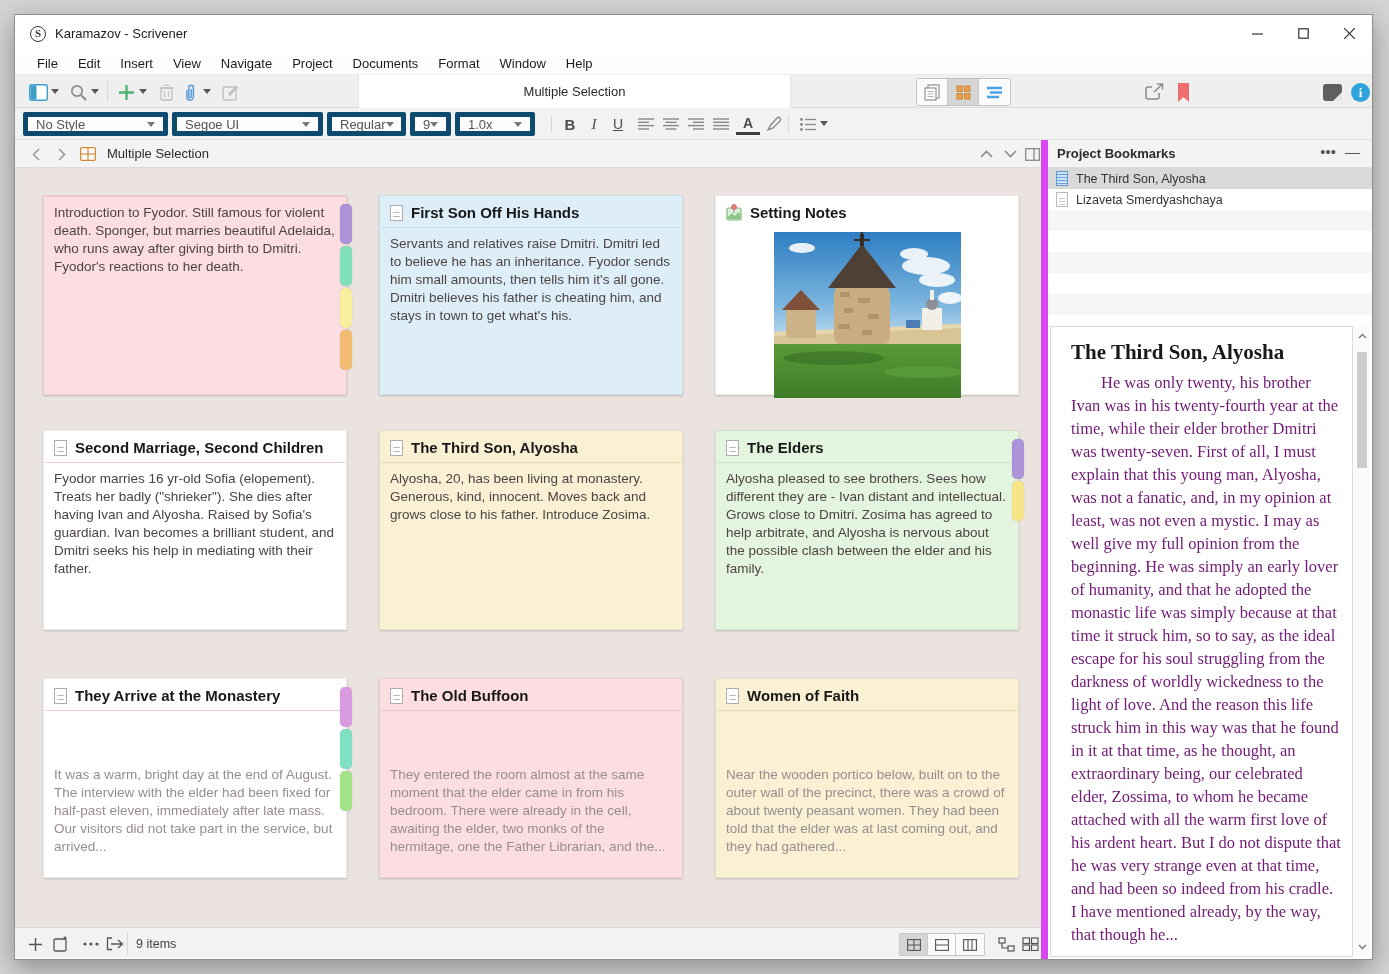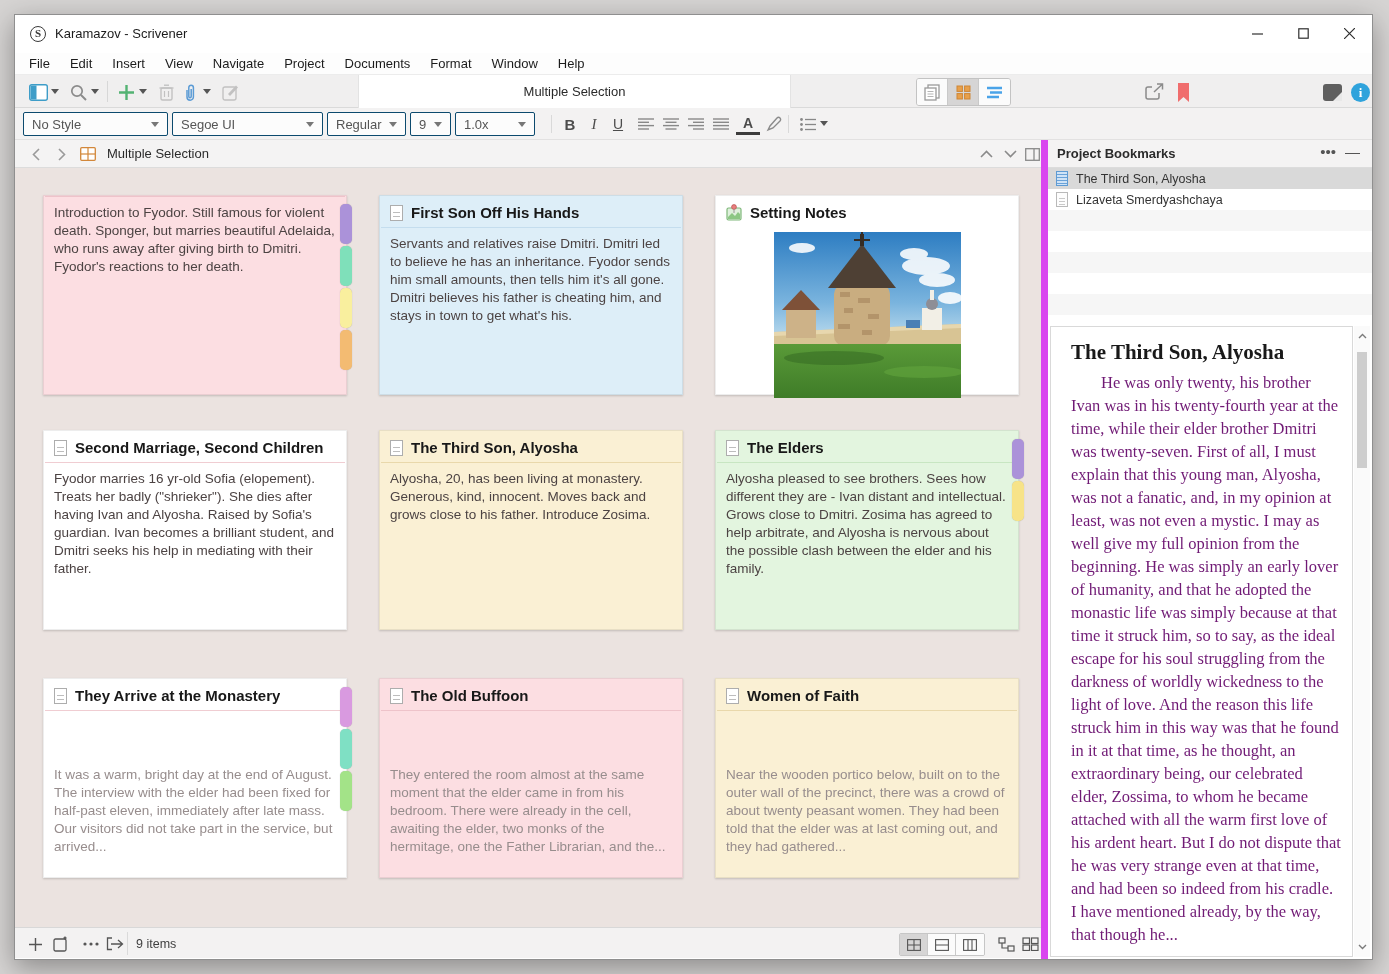--- a/index.html
+++ b/index.html
@@ -11,40 +11,40 @@
   
   .titlebar { position:absolute; left:0; top:0; right:0; height:38px; background:#fff; }
   .app-logo { position:absolute; left:15px; top:11px; width:16px; height:16px; border:1.4px solid #3a3a3a;
               border-radius:50%; font:bold 11px/13px "Liberation Serif",serif; text-align:center; color:#3a3a3a; }
   .win-title { position:absolute; left:40px; top:11px; font-size:13px; color:#1b1b1b; }
   .win-controls { position:absolute; right:0; top:0; display:flex; }
   .win-btn { width:46px; height:36px; display:flex; align-items:center; justify-content:center; color:#2f2f2f; }
 
   
   .menubar { position:absolute; left:0; top:38px; right:0; height:22px; background:#fdfdfd; display:flex;
-             align-items:center; padding-left:4px; border-bottom:1px solid #ececec; }
+             align-items:center; padding-left:12px; border-bottom:1px solid #ececec; }
   .menu-item { font-size:13px; color:#1c1c1c; padding:0 10px; }
 
   
   .toolbar { position:absolute; left:0; top:60px; right:0; height:33px; background:#f0efef; border-bottom:1px solid #dadada; }
   .tb-icon { position:absolute; top:6px; width:22px; height:22px; display:flex; align-items:center; justify-content:center; }
   .dd-arrow { position:absolute; top:14px; width:0; height:0; border-left:4px solid transparent;
               border-right:4px solid transparent; border-top:5px solid #555; }
   .tb-sep { position:absolute; top:6px; width:1px; height:21px; background:#d7d7d7; }
   .title-field { position:absolute; left:343px; top:0; width:433px; height:33px; background:#fff;
                  border-left:1px solid #e3e3e3; border-right:1px solid #e3e3e3; display:flex;
                  align-items:center; justify-content:center; font-size:13px; color:#2a2a2a; }
   .seg { position:absolute; left:901px; top:3px; display:flex; border:1px solid #c3c3c3; border-radius:3px; overflow:hidden; }
   .seg-btn { width:31px; height:26px; background:#fbfbfb; display:flex; align-items:center; justify-content:center; border-right:1px solid #c9c9c9; }
   .seg-btn:last-child { border-right:none; }
   .seg-btn.active { background:#d6d5d5; }
 
   
   .formatbar { position:absolute; left:0; top:93px; right:0; height:32px; background:#f3f2f2; border-bottom:1px solid #e2e1e1; }
-  .fmt-dd { position:absolute; top:4px; height:24px; background:#fcfcfc; border:1px solid #0c4a6e; border-radius:2px;
+  .fmt-dd { position:absolute; top:4px; height:24px; background:#fcfcfc; border:5px solid #0c4a6e; border-radius:2px;
             font-size:13px; color:#555; display:flex; align-items:center; padding:0 8px; }
   .fmt-dd .caret { margin-left:auto; width:0; height:0; border-left:4px solid transparent; border-right:4px solid transparent; border-top:5px solid #777; }
   .fmt-btn { position:absolute; top:4px; width:24px; height:24px; display:flex; align-items:center; justify-content:center; color:#4c4c4c; }
   .fmt-sep { position:absolute; top:7px; width:1px; height:18px; background:#d9d9d9; }
 
   
   .ed-header { position:absolute; left:0; top:125px; width:1026px; height:28px; background:#f4f3f3; border-bottom:1px solid #dcdcdc; }
   .hd-ico { position:absolute; top:5px; display:flex; align-items:center; justify-content:center; width:18px; height:18px; }
   .ed-title { position:absolute; left:92px; top:6px; font-size:13px; color:#2b2b2b; }
 

